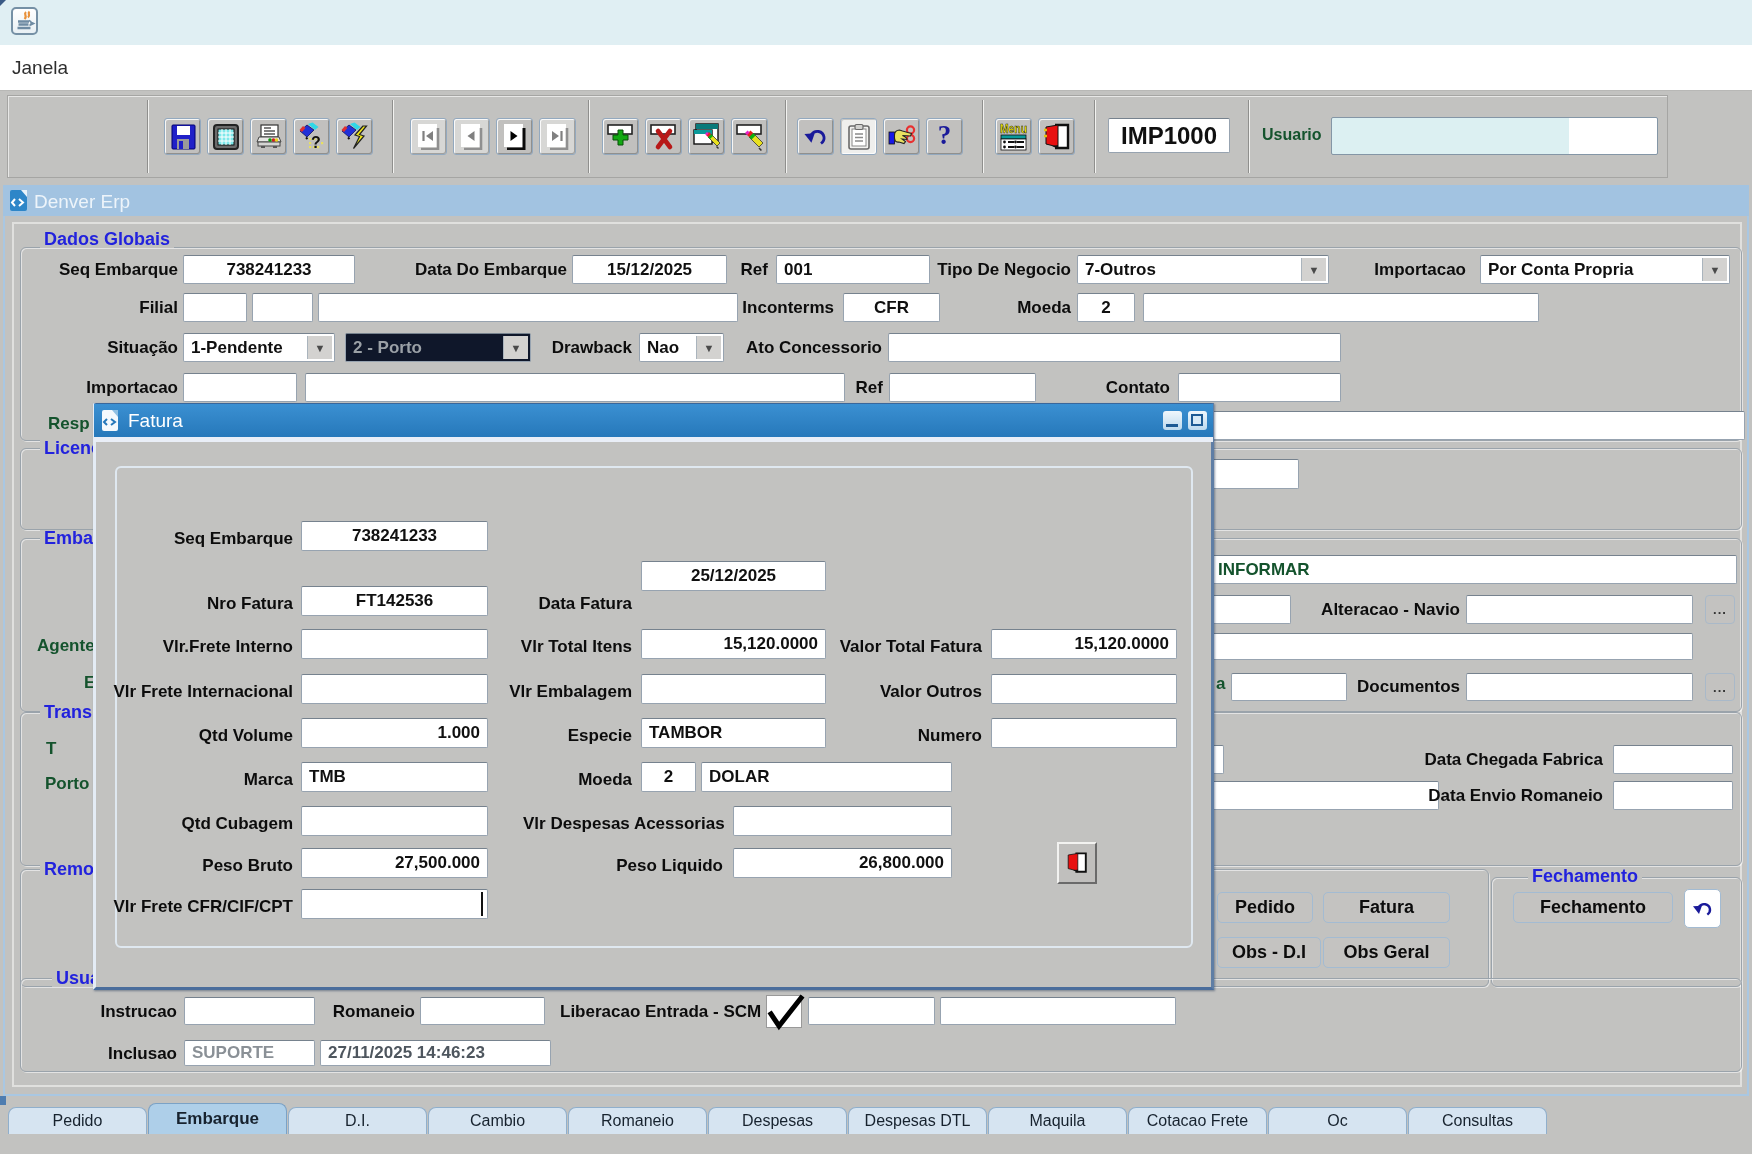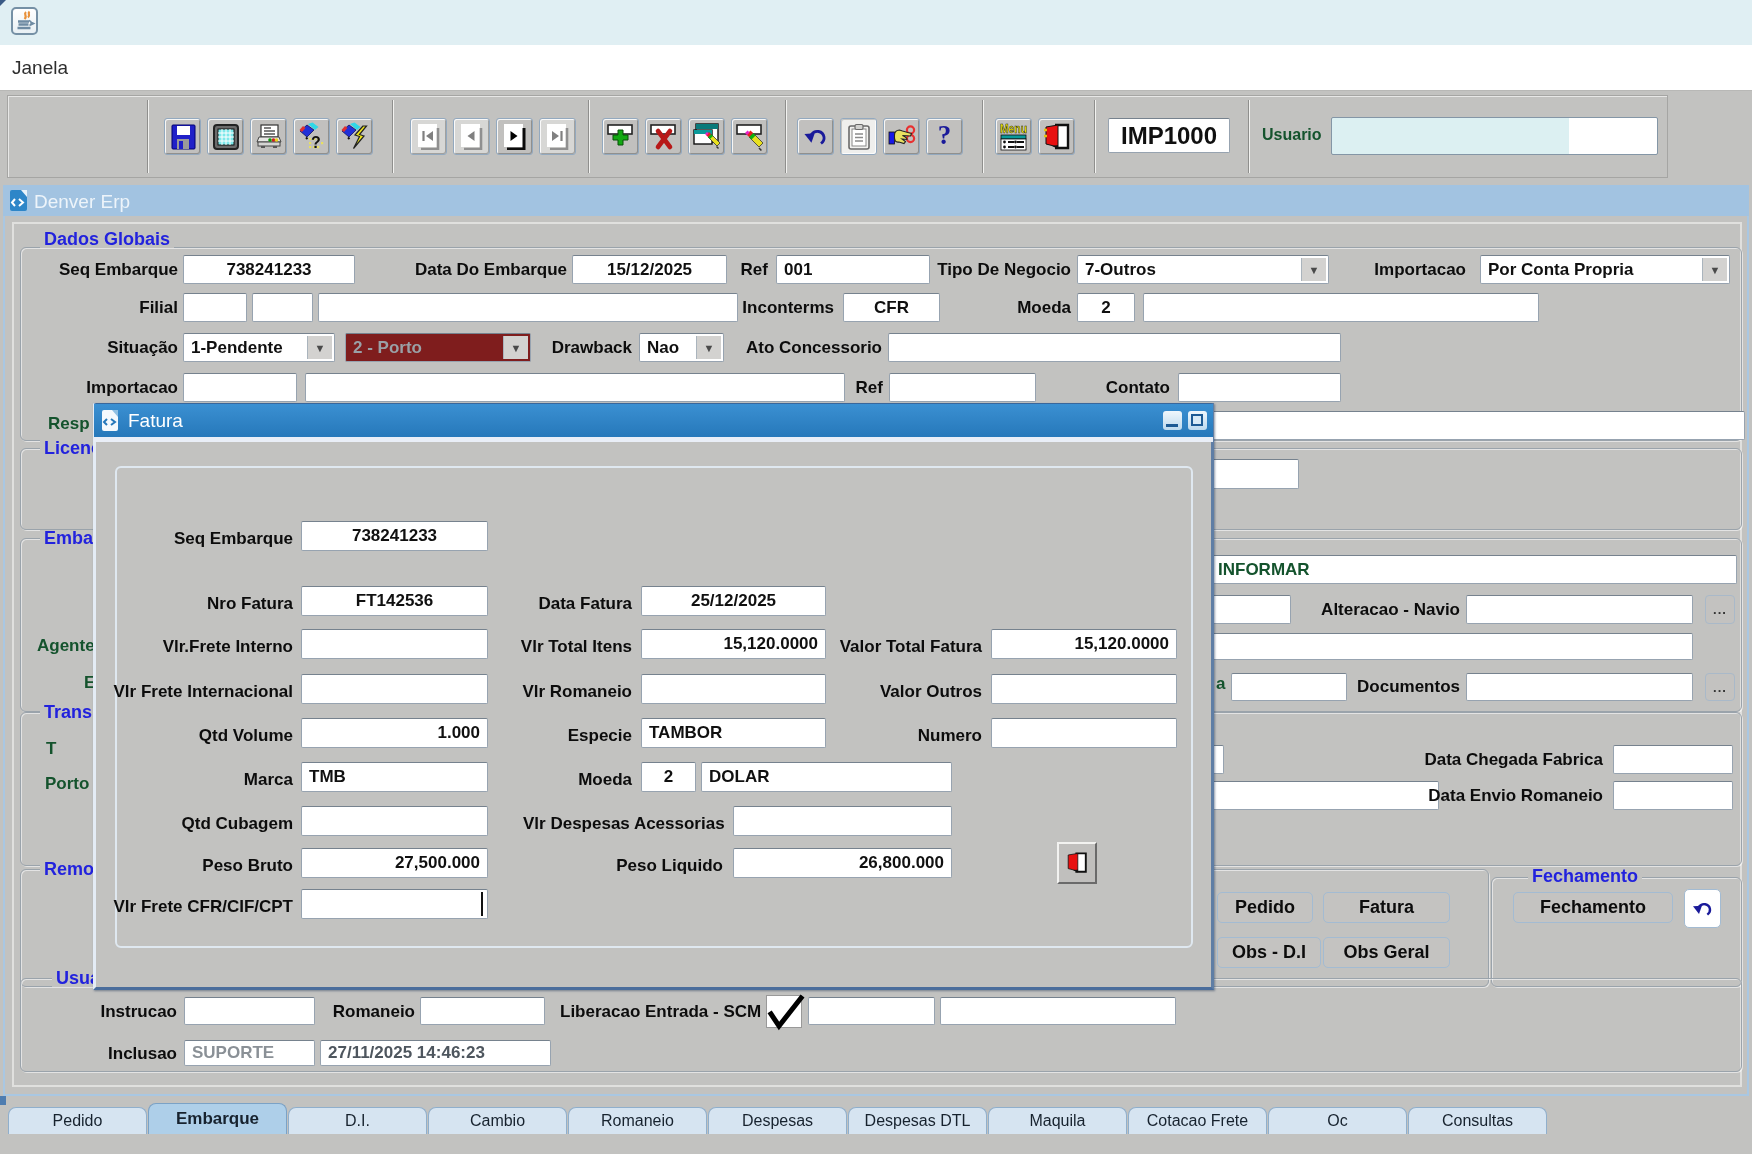--- a/index.html
+++ b/index.html
@@ -255,21 +255,21 @@
 <div class="inp" style="left:252px;top:293px;width:61px;height:29px"></div>
 <div class="inp" style="left:318px;top:293px;width:420px;height:29px"></div>
 <div class="lbl" style="left:634px;top:300px;width:200px">Inconterms</div>
 <div class="inp c" style="left:843px;top:293px;width:97px;height:29px">CFR</div>
 <div class="lbl" style="left:871px;top:300px;width:200px">Moeda</div>
 <div class="inp c" style="left:1077px;top:293px;width:58px;height:29px">2</div>
 <div class="inp" style="left:1143px;top:293px;width:396px;height:29px"></div>
 
 <div class="lbl" style="left:0px;top:340px;width:178px">Situação</div>
 <div class="combo" style="left:183px;top:333px;width:152px;height:29px">1-Pendente<span class="car">▼</span></div>
-<div class="combo" style="left:345px;top:333px;width:186px;height:29px;background:#7f1d1d;color:#9aa0a6">2 - Porto<span class="car">▼</span></div>
+<div class="combo" style="left:345px;top:333px;width:186px;height:29px;background:#0f172a;color:#9aa0a6">2 - Porto<span class="car">▼</span></div>
 <div class="lbl" style="left:432px;top:340px;width:200px">Drawback</div>
 <div class="combo" style="left:639px;top:333px;width:85px;height:29px">Nao<span class="car">▼</span></div>
 <div class="lbl" style="left:682px;top:340px;width:200px">Ato Concessorio</div>
 <div class="inp" style="left:888px;top:333px;width:453px;height:29px"></div>
 
 <div class="lbl" style="left:0px;top:380px;width:178px">Importacao</div>
 <div class="inp" style="left:183px;top:373px;width:114px;height:29px"></div>
 <div class="inp" style="left:305px;top:373px;width:540px;height:29px"></div>
 <div class="lbl" style="left:683px;top:380px;width:200px">Ref</div>
 <div class="inp" style="left:889px;top:373px;width:147px;height:29px"></div>
@@ -363,32 +363,32 @@
   </div>
 
 <div class="abs" style="left:115px;top:466px;width:1078px;height:482px;border:2px solid #dfe8f0;border-radius:6px;box-sizing:border-box"></div>
 
 <div class="lbl dl" style="left:93px;top:531px;width:200px">Seq Embarque</div>
 <div class="inp dl c" style="left:301px;top:521px;width:187px;height:30px">738241233</div>
 
 <div class="lbl dl" style="left:93px;top:596px;width:200px">Nro Fatura</div>
 <div class="inp dl c" style="left:301px;top:586px;width:187px;height:30px">FT142536</div>
 <div class="lbl dl" style="left:432px;top:596px;width:200px">Data Fatura</div>
-<div class="inp dl c" style="left:641px;top:586px;width:185px;height:30px">25/12/2025</div>
+<div class="inp dl c" style="left:641px;top:561px;width:185px;height:30px">25/12/2025</div>
 
 <div class="lbl dl" style="left:93px;top:639px;width:200px;font-weight:700">Vlr.Frete Interno</div>
 <div class="inp dl" style="left:301px;top:629px;width:187px;height:30px"></div>
 <div class="lbl dl" style="left:432px;top:639px;width:200px">Vlr Total Itens</div>
 <div class="inp dl r" style="left:641px;top:629px;width:185px;height:30px">15,120.0000</div>
 <div class="lbl dl" style="left:782px;top:639px;width:200px">Valor Total Fatura</div>
 <div class="inp dl r" style="left:991px;top:629px;width:186px;height:30px">15,120.0000</div>
 
 <div class="lbl dl" style="left:93px;top:684px;width:200px">Vlr Frete Internacional</div>
 <div class="inp dl" style="left:301px;top:674px;width:187px;height:30px"></div>
-<div class="lbl dl" style="left:432px;top:684px;width:200px">Vlr Romaneio</div>
+<div class="lbl dl" style="left:432px;top:684px;width:200px">Vlr Embalagem</div>
 <div class="inp dl" style="left:641px;top:674px;width:185px;height:30px"></div>
 <div class="lbl dl" style="left:782px;top:684px;width:200px">Valor Outros</div>
 <div class="inp dl" style="left:991px;top:674px;width:186px;height:30px"></div>
 
 <div class="lbl dl" style="left:93px;top:728px;width:200px">Qtd Volume</div>
 <div class="inp dl r" style="left:301px;top:718px;width:187px;height:30px">1.000</div>
 <div class="lbl dl" style="left:432px;top:728px;width:200px">Especie</div>
 <div class="inp dl l" style="left:641px;top:718px;width:185px;height:30px">TAMBOR</div>
 <div class="lbl dl" style="left:782px;top:728px;width:200px">Numero</div>
 <div class="inp dl" style="left:991px;top:718px;width:186px;height:30px"></div>

